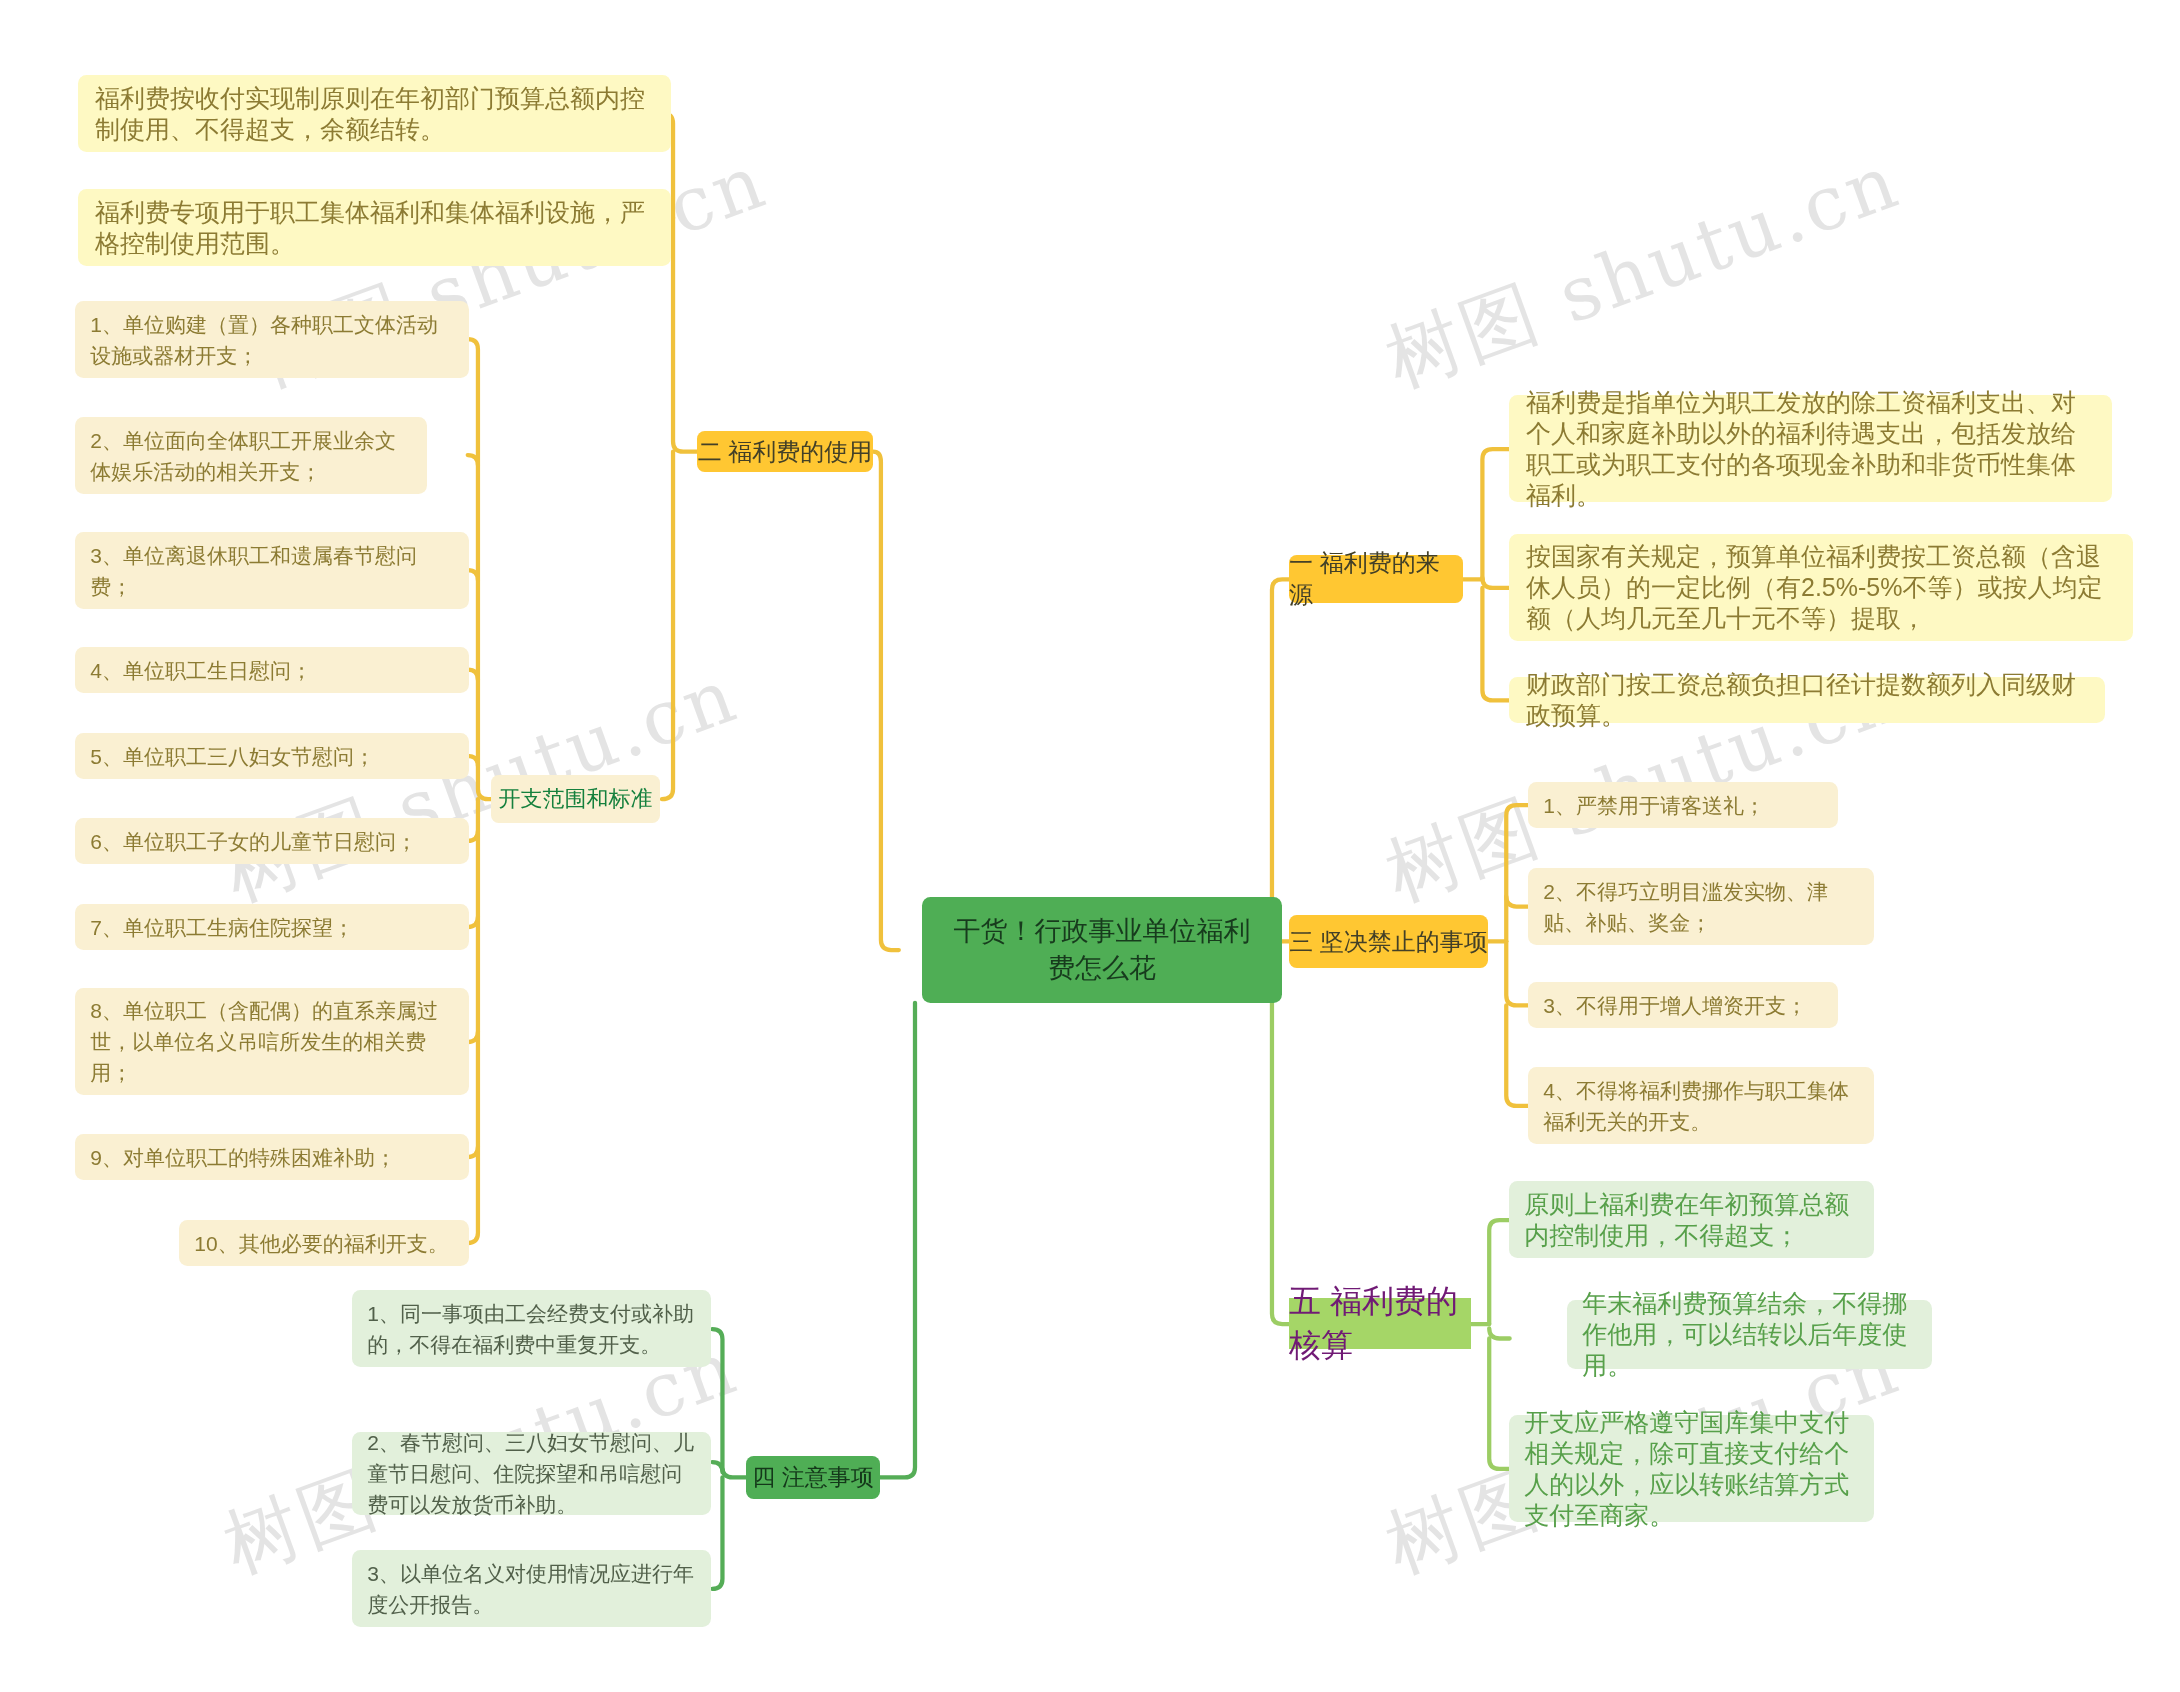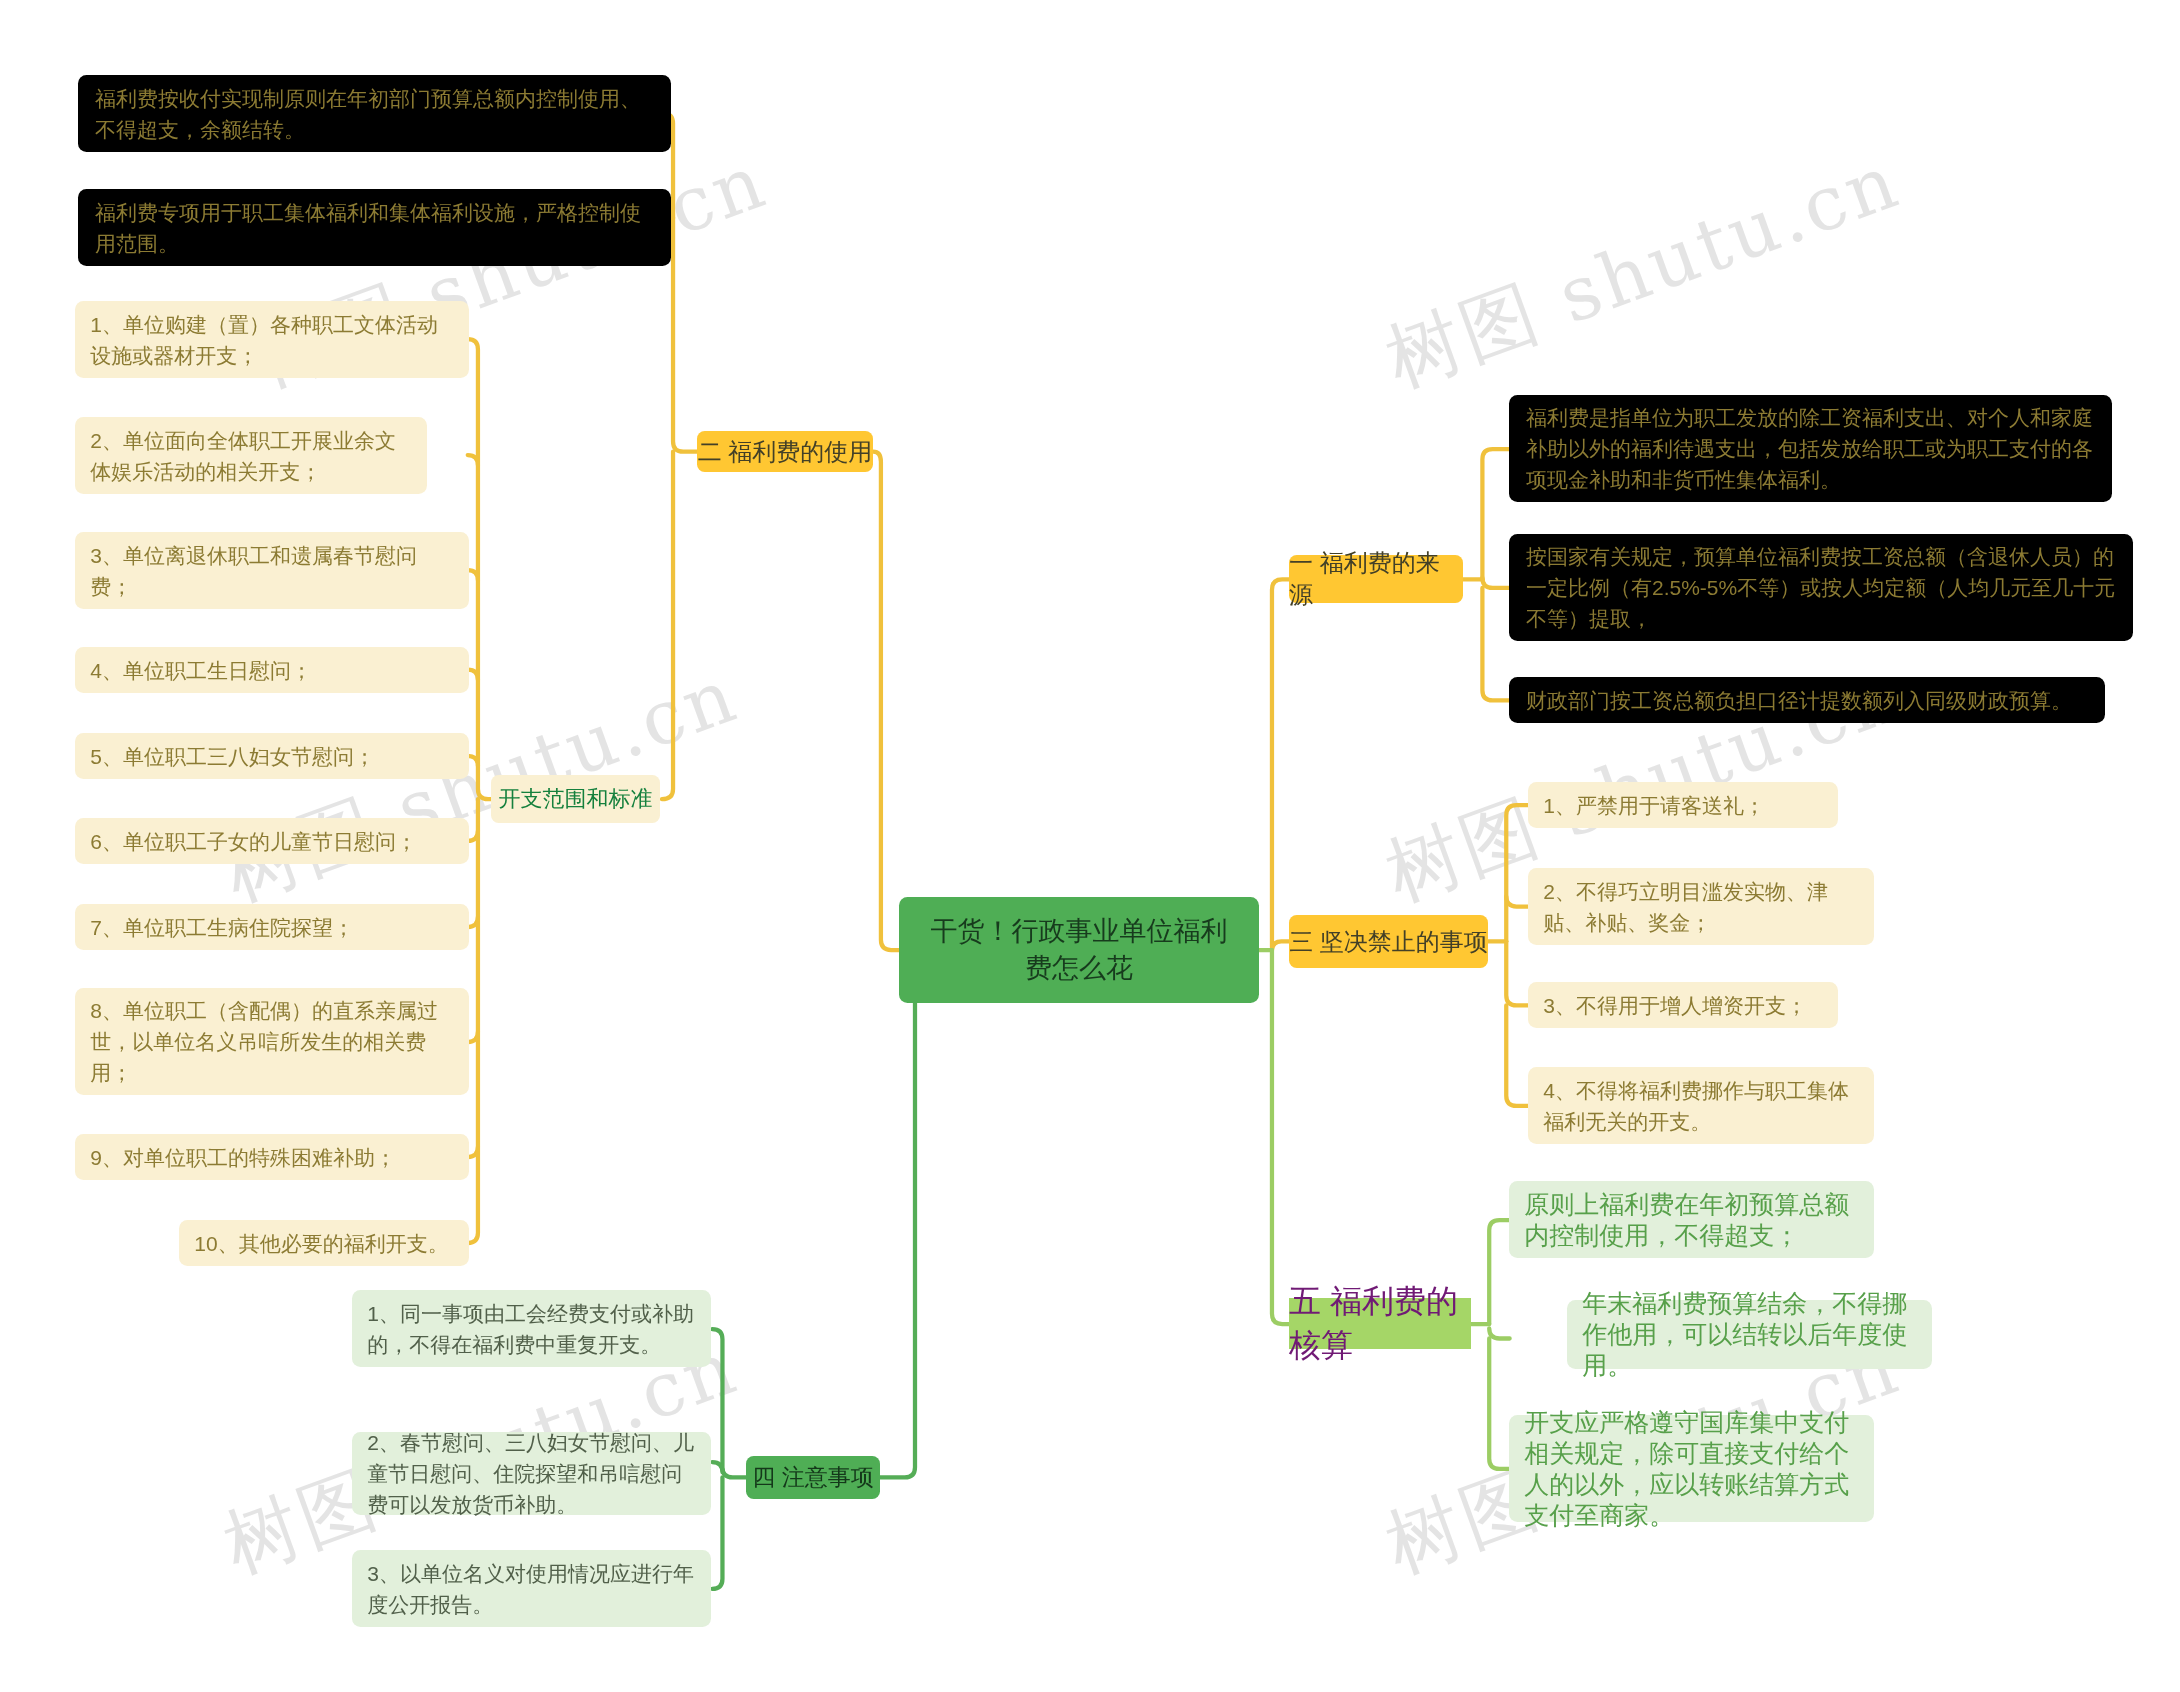--- a/index.html
+++ b/index.html
@@ -3,29 +3,29 @@
 <meta charset="utf-8">
 <style>
   html,body{margin:0;padding:0;background:#ffffff;}
   #canvas{position:relative;width:2181px;height:1693px;background:#ffffff;overflow:hidden;
           font-family:"Liberation Sans","DejaVu Sans",sans-serif;}
   .wm{position:absolute;width:562px;height:102px;transform:rotate(-20deg);
       font-family:"DejaVu Serif","Liberation Serif",serif;font-size:75px;letter-spacing:3.4px;
       color:rgba(90,90,90,0.16);white-space:nowrap;pointer-events:none;}
   .box{position:absolute;box-sizing:border-box;display:flex;align-items:center;border-radius:8.5px;}
   .cream{background:#FAF0D2;color:#8C7B33;font-size:21px;line-height:31px;padding:7.7px 15.3px;}
-  .creamw{background:#000000;color:#8C7B33;font-size:21px;line-height:31px;padding:3px 17px;}
+  .creamw{background:#fef9c3;color:#8C7B33;font-size:25px;line-height:31px;padding:3px 17px;}
   .lgitem4{background:#E2F0DB;color:#51604A;font-size:21px;line-height:31px;padding:7.7px 15.3px;}
   .lgitem5{background:#E2F0DB;color:#57A04A;font-size:25px;line-height:31px;padding:7.7px 15.3px;}
   .lab-y{background:#FFC732;color:#434027;font-size:24px;justify-content:center;border-radius:7.7px;}
   .lab-cream{background:#FAF0D2;color:#15803d;font-size:22px;justify-content:center;border-radius:7.7px;}
   .lab-lg{background:#A5D667;color:#701a75;font-size:32px;justify-content:center;border-radius:0;}
   .lab-g{background:#4FAE55;color:#14381A;font-size:23px;justify-content:center;border-radius:7.7px;}
   .center-box{background:#4FAE55;color:#173B1D;font-size:27px;line-height:37px;font-weight:500;
-      justify-content:center;text-align:center;border-radius:8.5px;padding:0 21px;}
+      justify-content:center;text-align:center;border-radius:8.5px;padding:0 21px;margin-left:23px;}
   svg.links{position:absolute;left:0;top:0;}
 </style>
 </head>
 <body>
 
 <div id="canvas">
 
   <div class="wm" style="left:240px;top:217px;">树图 shutu.cn</div>
   <div class="wm" style="left:1373px;top:217px;">树图 shutu.cn</div>
   <div class="wm" style="left:211px;top:731px;">树图 shutu.cn</div>

